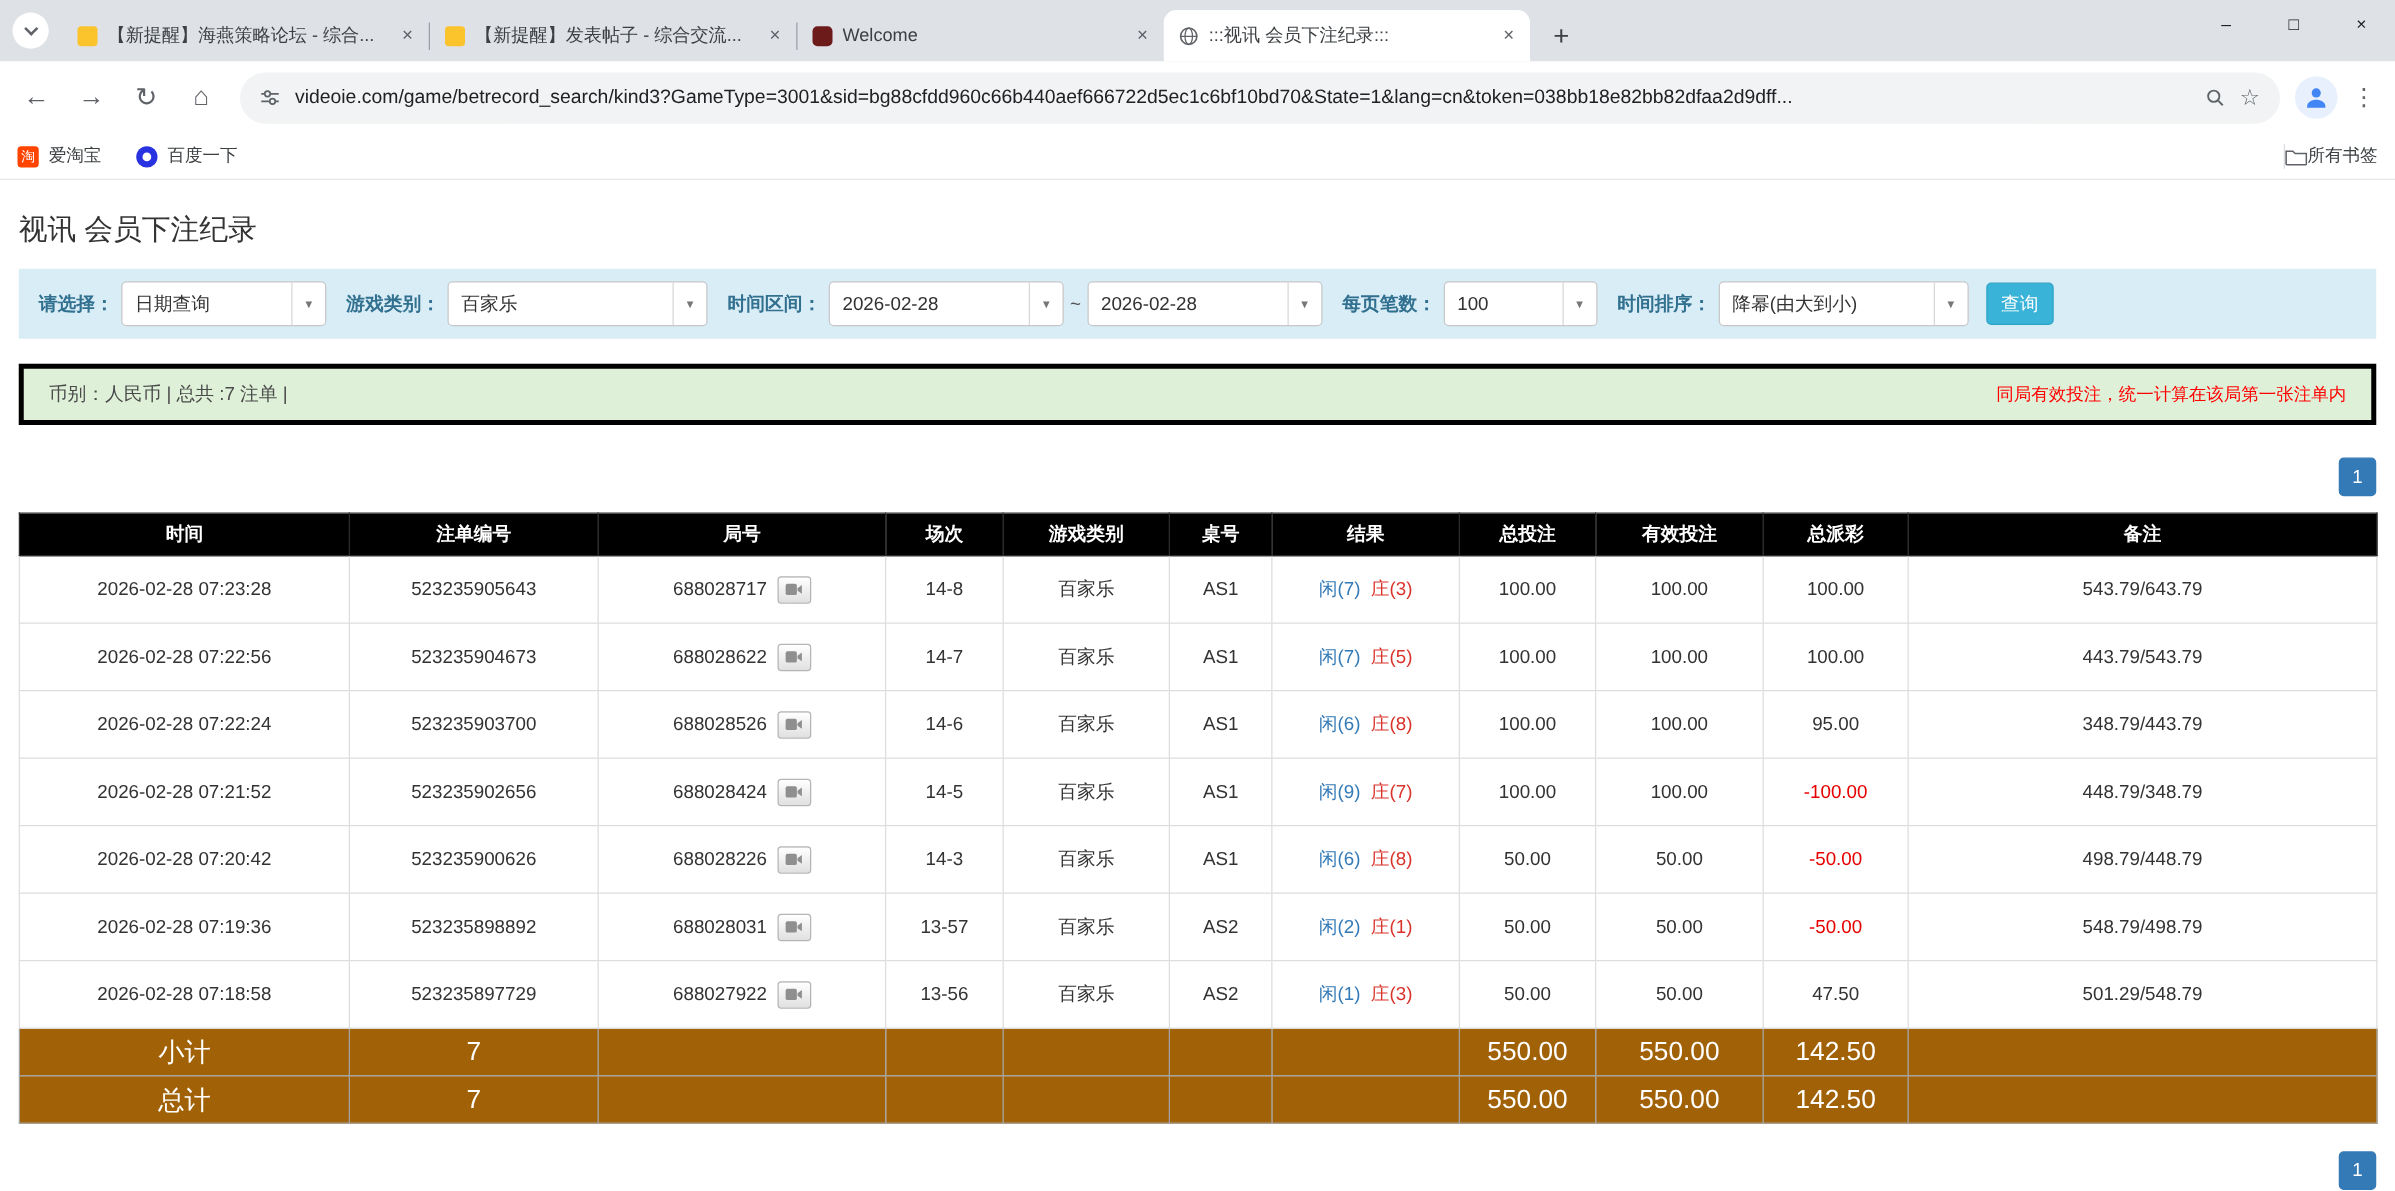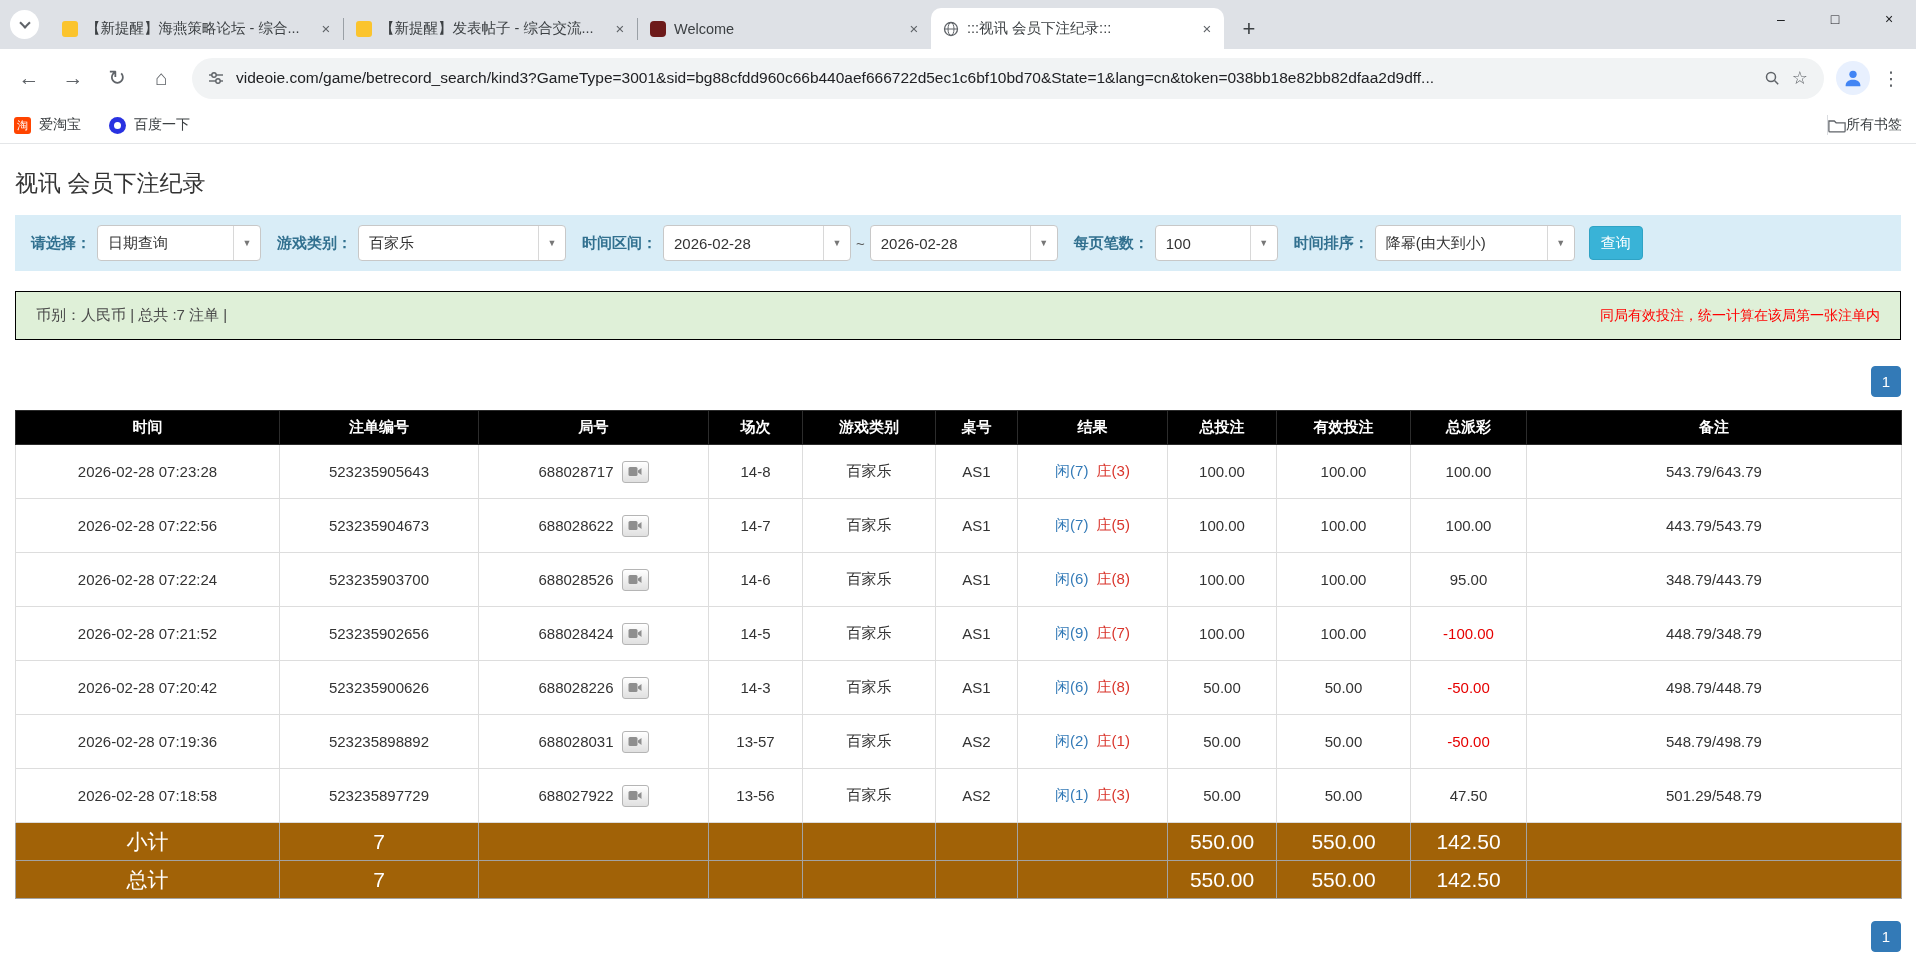--- a/index.html
+++ b/index.html
@@ -74,21 +74,21 @@
   .select .s-caret { width: 27px; align-self: stretch; border-left: 1px solid #d8d8d8; display: flex; align-items: center; justify-content: center; font-size: 9px; color: #777; }
   .w164 { width: 164px; } .w208 { width: 208px; } .w188 { width: 188px; } .w123 { width: 123px; } .w200 { width: 200px; }
   .tilde { color: #555; margin: 0 5px; font-size: 15px; }
   .btn-search {
     height: 34px; min-width: 46px; margin-left: 14px; padding: 0 11px;
     background: #39b3d7; border: 1px solid #2fa3c5; border-radius: 4px;
     color: #fff; font-size: 15px; display: flex; align-items: center; justify-content: center;
   }
 
   .summarybar {
-    margin-top: 20px; background: #dff0d8; border: 1px solid #000000;
+    margin-top: 20px; background: #dff0d8; border: 4px solid #000000;
     height: 49px; display: flex; align-items: center; justify-content: space-between; padding: 0 20px;
   }
   .sum-left { font-size: 15px; color: #4a4a4a; }
   .sum-right { font-size: 14px; color: #f00; }
 
   .pager { display: flex; justify-content: flex-end; }
   .pager.top { margin: 26px 0 13px; }
   .pager.bottom { margin-top: 22px; }
   .page-btn {
     min-width: 30px; height: 31px; background: #337ab7; border: 1px solid #337ab7;

